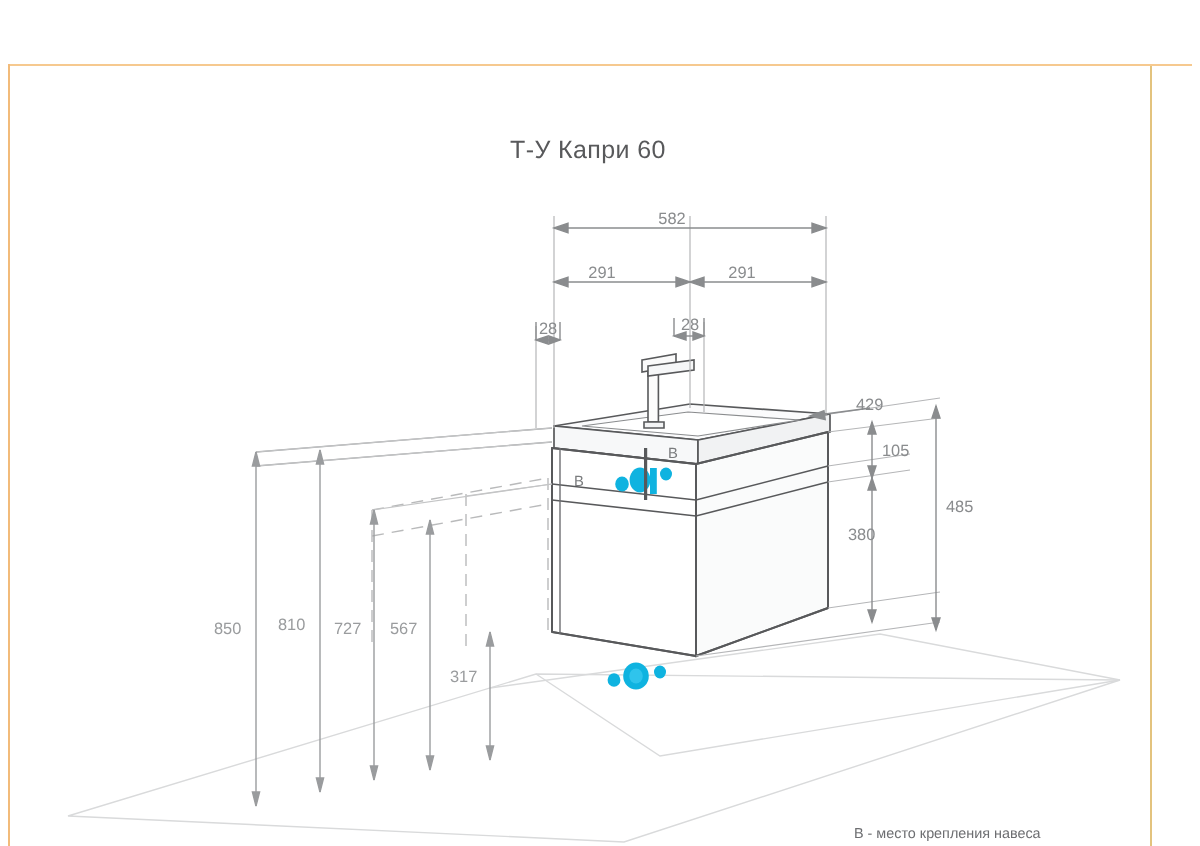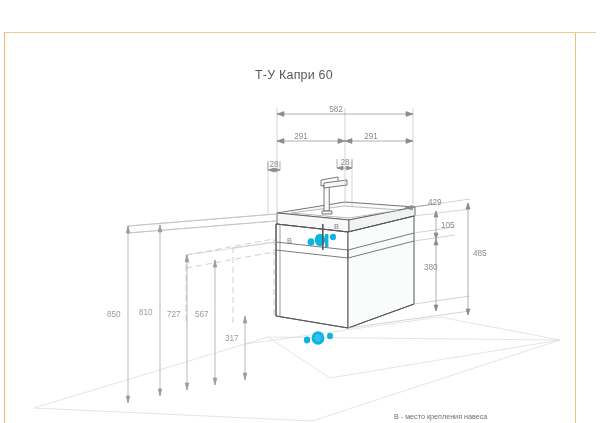--- a/index.html
+++ b/index.html
@@ -41,21 +41,21 @@
     position: absolute;
     left: 255px;
     top: 40px;
     font-size: 12.5px;
     color: #58595b;
     letter-spacing: 0.2px;
     white-space: nowrap;
   }
   #footnote {
     position: absolute;
-    left: 394px;
+    left: 427px;
     top: 384px;
     font-size: 7.2px;
     color: #6d6e71;
     white-space: nowrap;
   }
   svg.draw {
     position: absolute;
     left: 0; top: 0;
     width: 600px;
     height: 423px;

